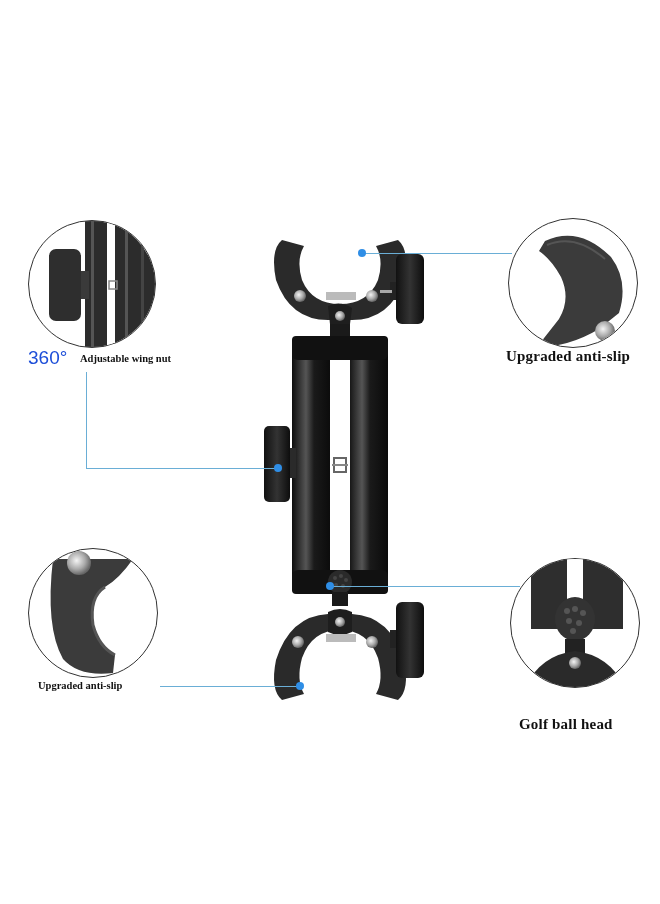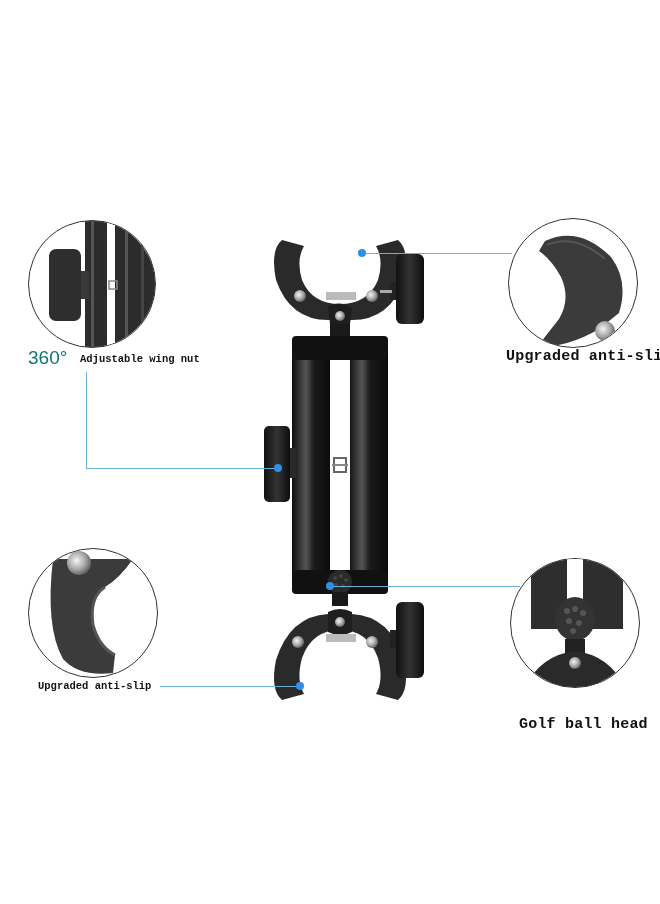--- a/index.html
+++ b/index.html
@@ -1,22 +1,22 @@
 <!DOCTYPE html>
 <html><head>
   <meta charset="utf-8">
   <style>
     html, body { margin: 0; padding: 0; background: #ffffff; }
     body { width: 660px; height: 904px; position: relative; overflow: hidden; font-family: "DejaVu Sans", sans-serif; }
     .abs { position: absolute; }
     .circle { position: absolute; border-radius: 50%; border: 1px solid #333; overflow: hidden; background: #fff; }
-    .label { position: absolute; color: #111; font-weight: bold; white-space: nowrap; font-family: Liberation Mono, monospace; }
+    .label { position: absolute; color: #111; font-weight: bold; white-space: nowrap; font-family: Liberation Serif, serif; }
     .big { font-size: 15px; letter-spacing: 0.2px; }
     .small { font-size: 10.5px; }
-    .deg { position: absolute; font-size: 19px; color: #0f766e; font-family: "Liberation Sans", sans-serif; font-weight: normal; }
+    .deg { position: absolute; font-size: 19px; color: #1d4ed8; font-family: "Liberation Sans", sans-serif; font-weight: normal; }
     .line-h { position: absolute; height: 1px; }
     .line-v { position: absolute; width: 1px; }
     .dot { position: absolute; width: 8px; height: 8px; border-radius: 50%; }
     svg { display: block; }
   </style>
 </head>
 <body>
 
 <div class="abs" style="left:240px; top:220px; width:200px; height:490px;">
   <svg width="200" height="490" viewBox="0 0 200 490">

